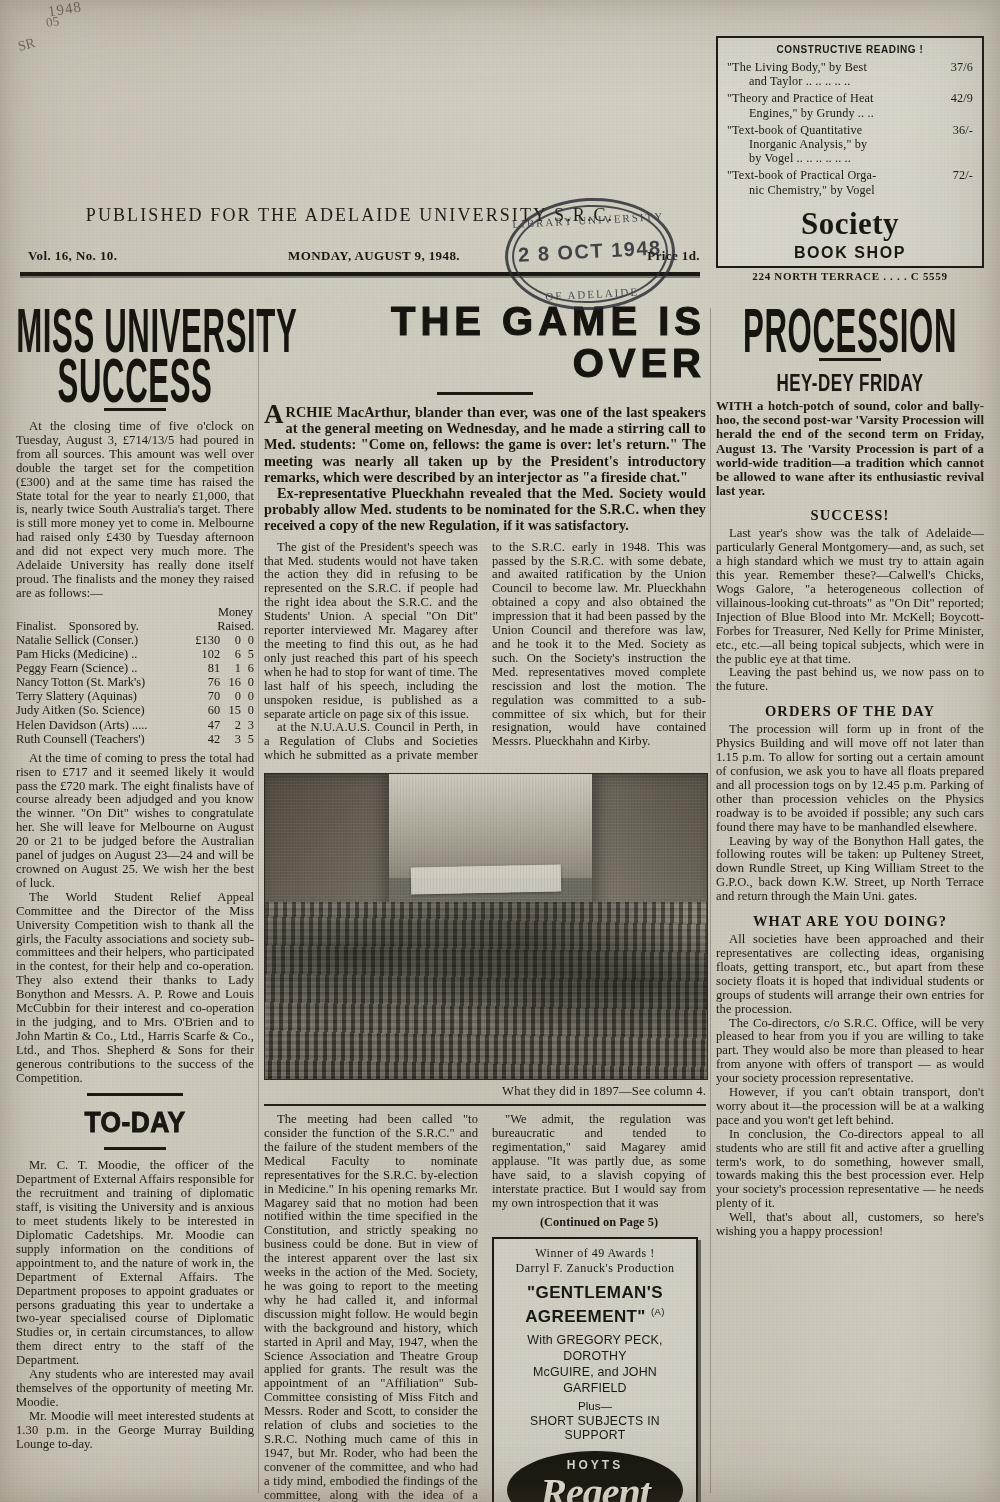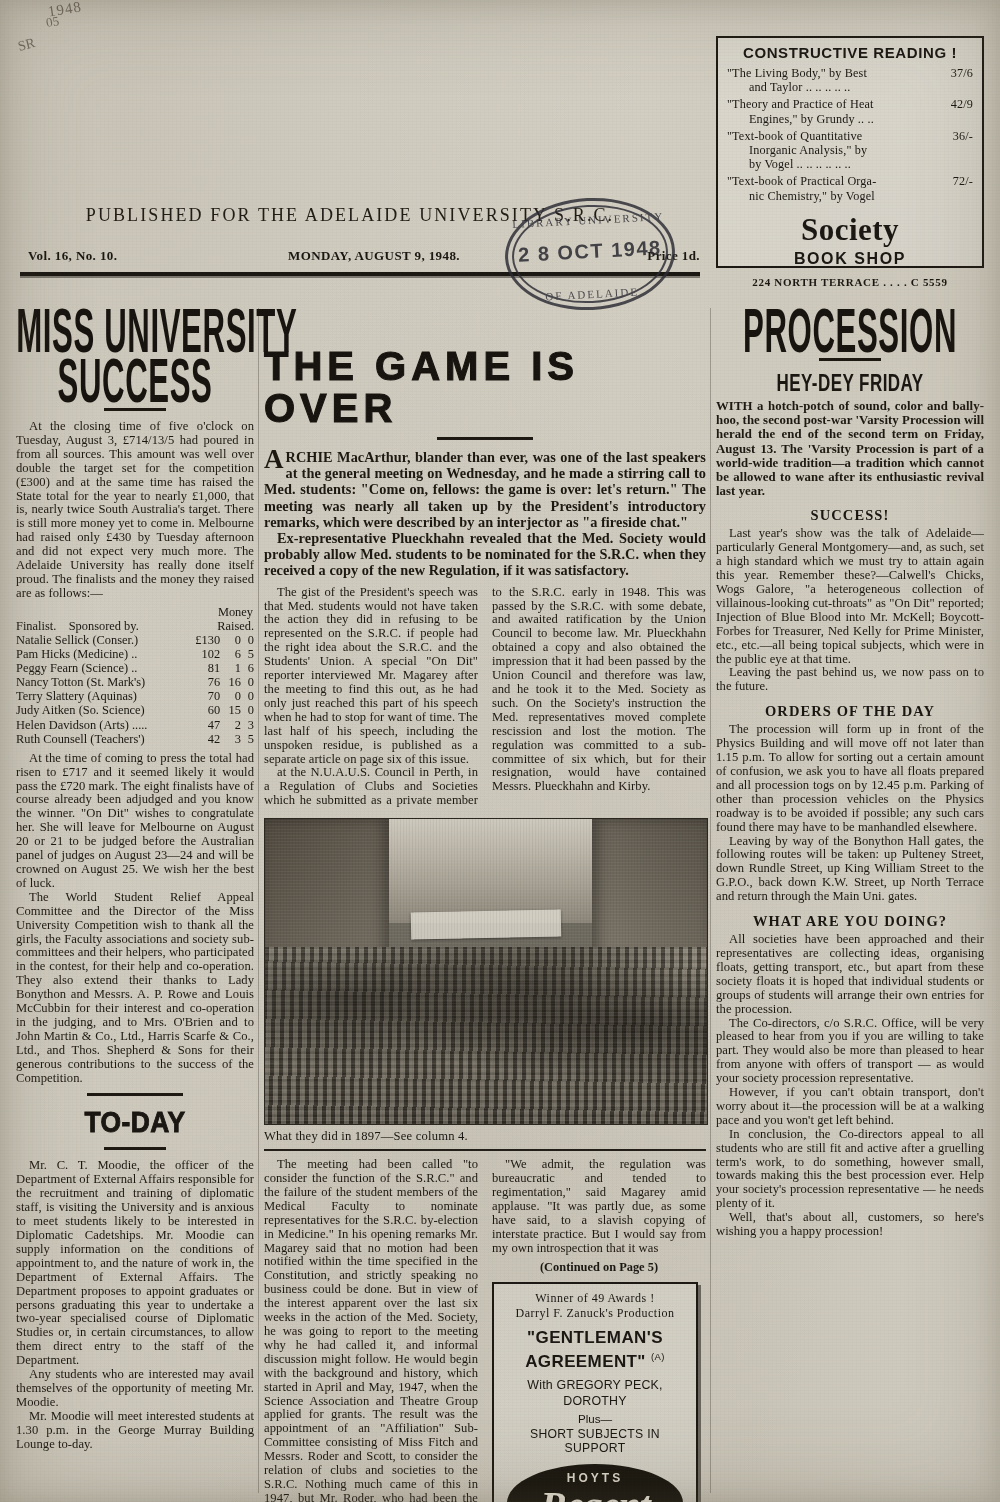--- a/index.html
+++ b/index.html
@@ -156,21 +156,21 @@
     width: 268px; height: 232px;
     border: 2px solid #1c1813;
     background: rgba(255,255,255,0.18);
     padding: 6px 9px 8px;
     box-sizing: border-box;
   }
   .arg-title {
     text-align: center;
     font-family: "Liberation Sans", sans-serif;
     font-weight: bold;
-    font-size: 15px;
+    font-size: 10px;
     letter-spacing: .6px;
     margin-bottom: 5px;
   }
   .arg-item {
     display: flex;
     font-size: 12.2px;
     line-height: 14.2px;
     margin-bottom: 3px;
     letter-spacing: .15px;
   }
@@ -235,23 +235,22 @@
   }
   .hl-miss   { font-size: 52px; line-height: 50px; width: 396px; margin-left: -79px; }
   .hl-proc   { font-size: 52px; line-height: 50px; width: 446px; margin-left: -89px; }
 
   .hl-game {
     font-family: "Liberation Sans", sans-serif;
     font-weight: bold;
     font-size: 40px;
     line-height: 42px;
     letter-spacing: 5px;
-    text-align: left;
+    text-align: right;
     color: #17130f;
-    margin-top: 45px;
     -webkit-text-stroke: 1.1px #17130f;
   }
 
   .sub-rule {
     width: 62px; height: 3px;
     background: #1d1812;
     margin: 8px auto 9px;
   }
   .sub-rule.wide { width: 96px; }
 
@@ -383,21 +382,21 @@
   }
   .photo .dust {
     position: absolute; inset: 0;
     background-image:
       repeating-linear-gradient(0deg, rgba(255,255,255,.05) 0 1px, transparent 1px 3px),
       repeating-linear-gradient(90deg, rgba(0,0,0,.05) 0 1px, transparent 1px 3px);
   }
   .caption {
     font-family: "Liberation Serif", serif;
     font-size: 12.6px;
-    text-align: left;
+    text-align: right;
     letter-spacing: .2px;
     margin: 2px 0 5px;
   }
   .hrule {
     height: 2px; background: #231e18; margin: 5px 0 7px;
   }
 
   
   .continued {
     text-align: center;
@@ -686,20 +685,21 @@
           <div class="continued">(Continued on Page 5)</div>
 
           <div class="cinema">
             <div class="cin-line">Winner of 49 Awards !</div>
             <div class="cin-line">Darryl F. Zanuck's Production</div>
             <div class="cin-title">
               <span>"GENTLEMAN'S AGREEMENT"</span>
               <span class="rating">(A)</span>
             </div>
             <div class="cin-cast">With GREGORY PECK, DOROTHY</div>
+            <div class="cin-cast">McGUIRE, and JOHN GARFIELD</div>
             <div class="cin-plus">Plus—</div>
             <div class="cin-short">SHORT SUBJECTS IN SUPPORT</div>
             <div class="hoyts-oval">
               <div class="hoyts">HOYTS</div>
               <div class="regent">Regent</div>
             </div>
           </div>
         </div>
       </div>
     </div>

